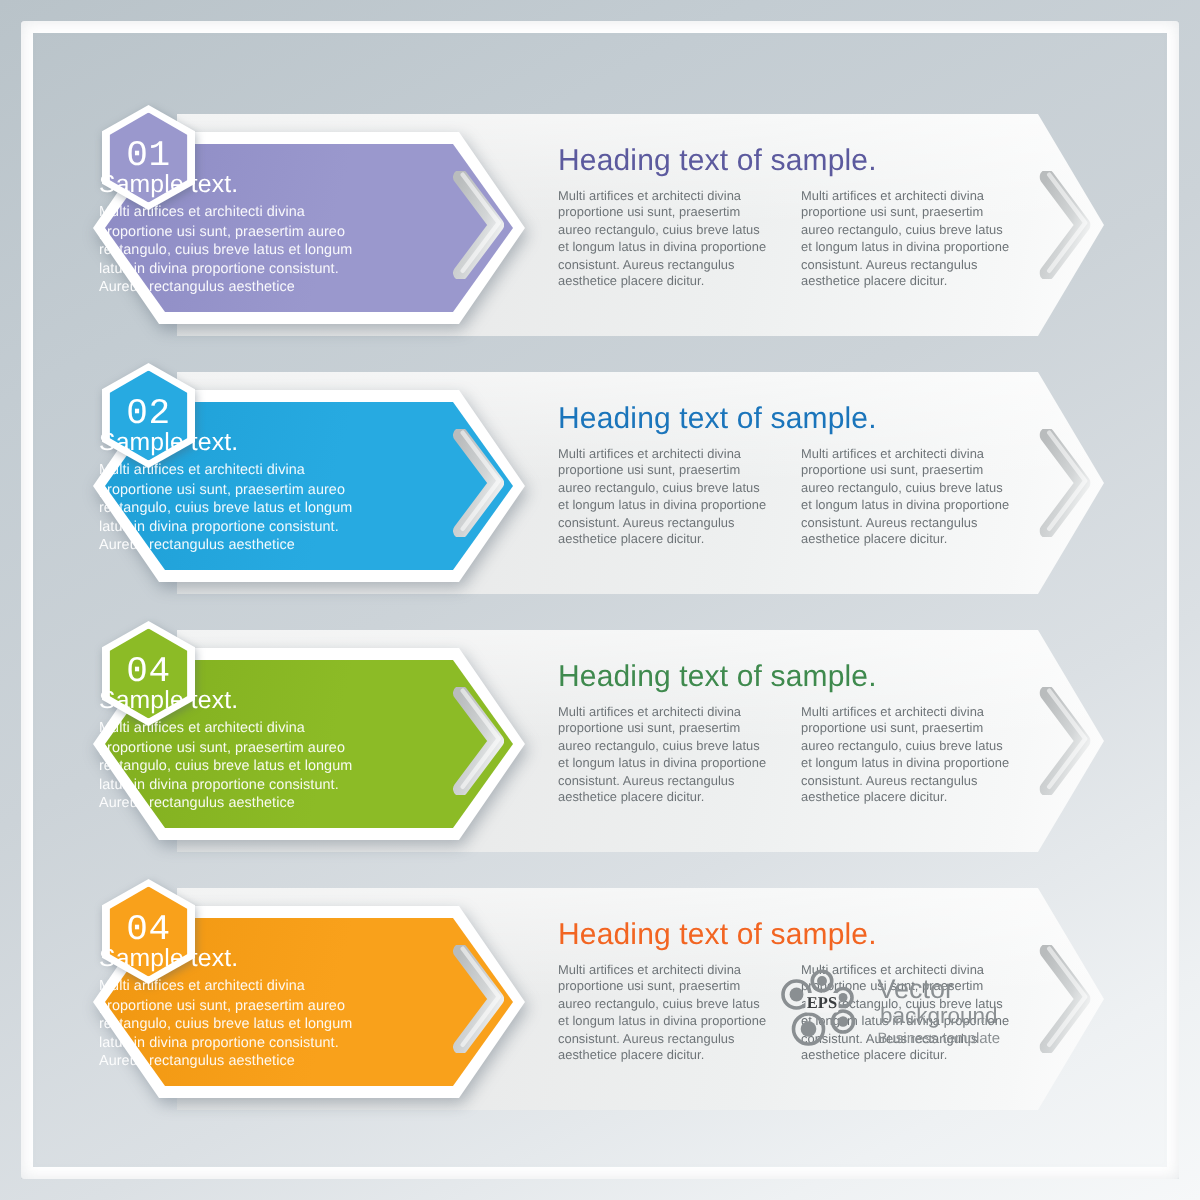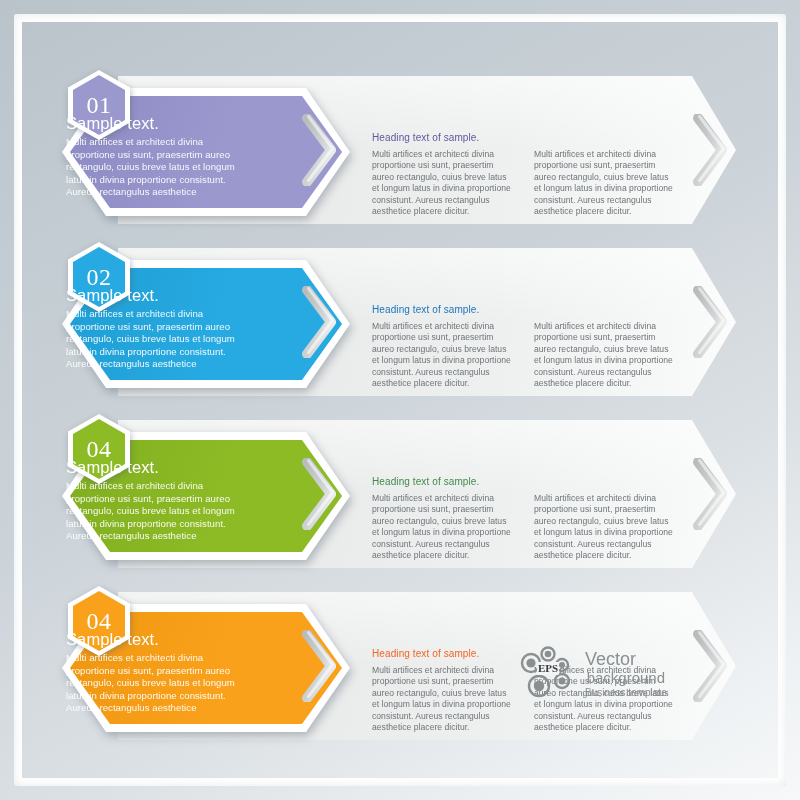--- a/index.html
+++ b/index.html
@@ -116,21 +116,21 @@
     display: flex;
     align-items: center;
     justify-content: center;
   }
   .hex-num {
     color: #ffffff;
     font-size: 24px;
     font-weight: 400;
     letter-spacing: .5px;
     line-height: 1;
-    font-family: Liberation Serif, serif;
+    font-family: Liberation Mono, monospace;
   }
 
   
   .color-text {
     position: absolute;
     left: 66px;
     top: 44px;
     width: 186px;
     z-index: 14;
     color: #ffffff;
@@ -163,25 +163,24 @@
 
   
   .gray-text {
     position: absolute;
     z-index: 14;
     top: 26px;
     left: 372px;
     width: 320px;
   }
   .gray-heading {
-    font-size: 10px;
+    font-size: 20px;
     font-weight: 400;
     margin-bottom: 6px;
     letter-spacing: .1px;
-    margin-top: 36px;
   }
   .gray-cols {
     display: flex;
     gap: 22px;
   }
   .gray-col {
     width: 140px;
     font-size: 8.6px;
     line-height: 11.4px;
     color: #6e7478;

